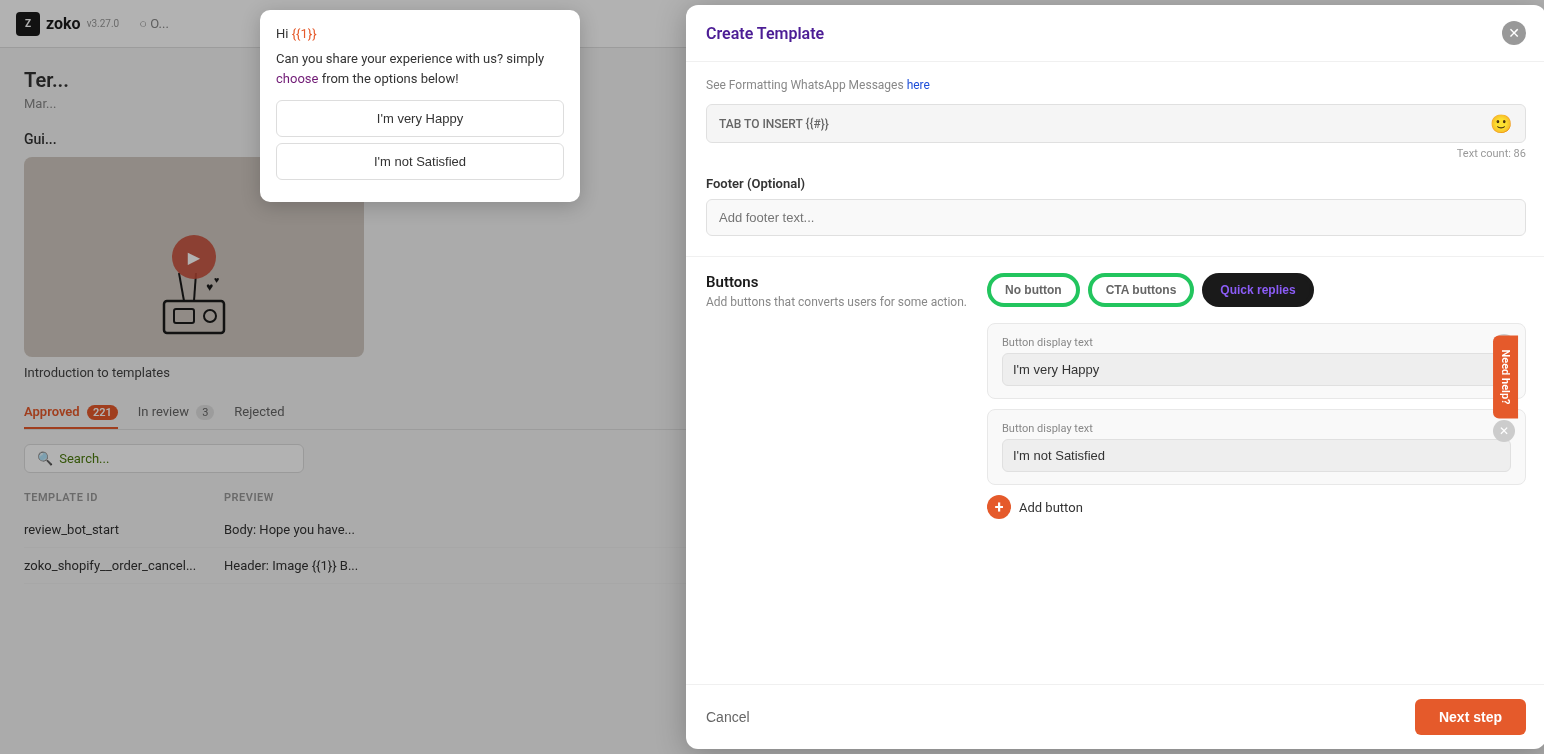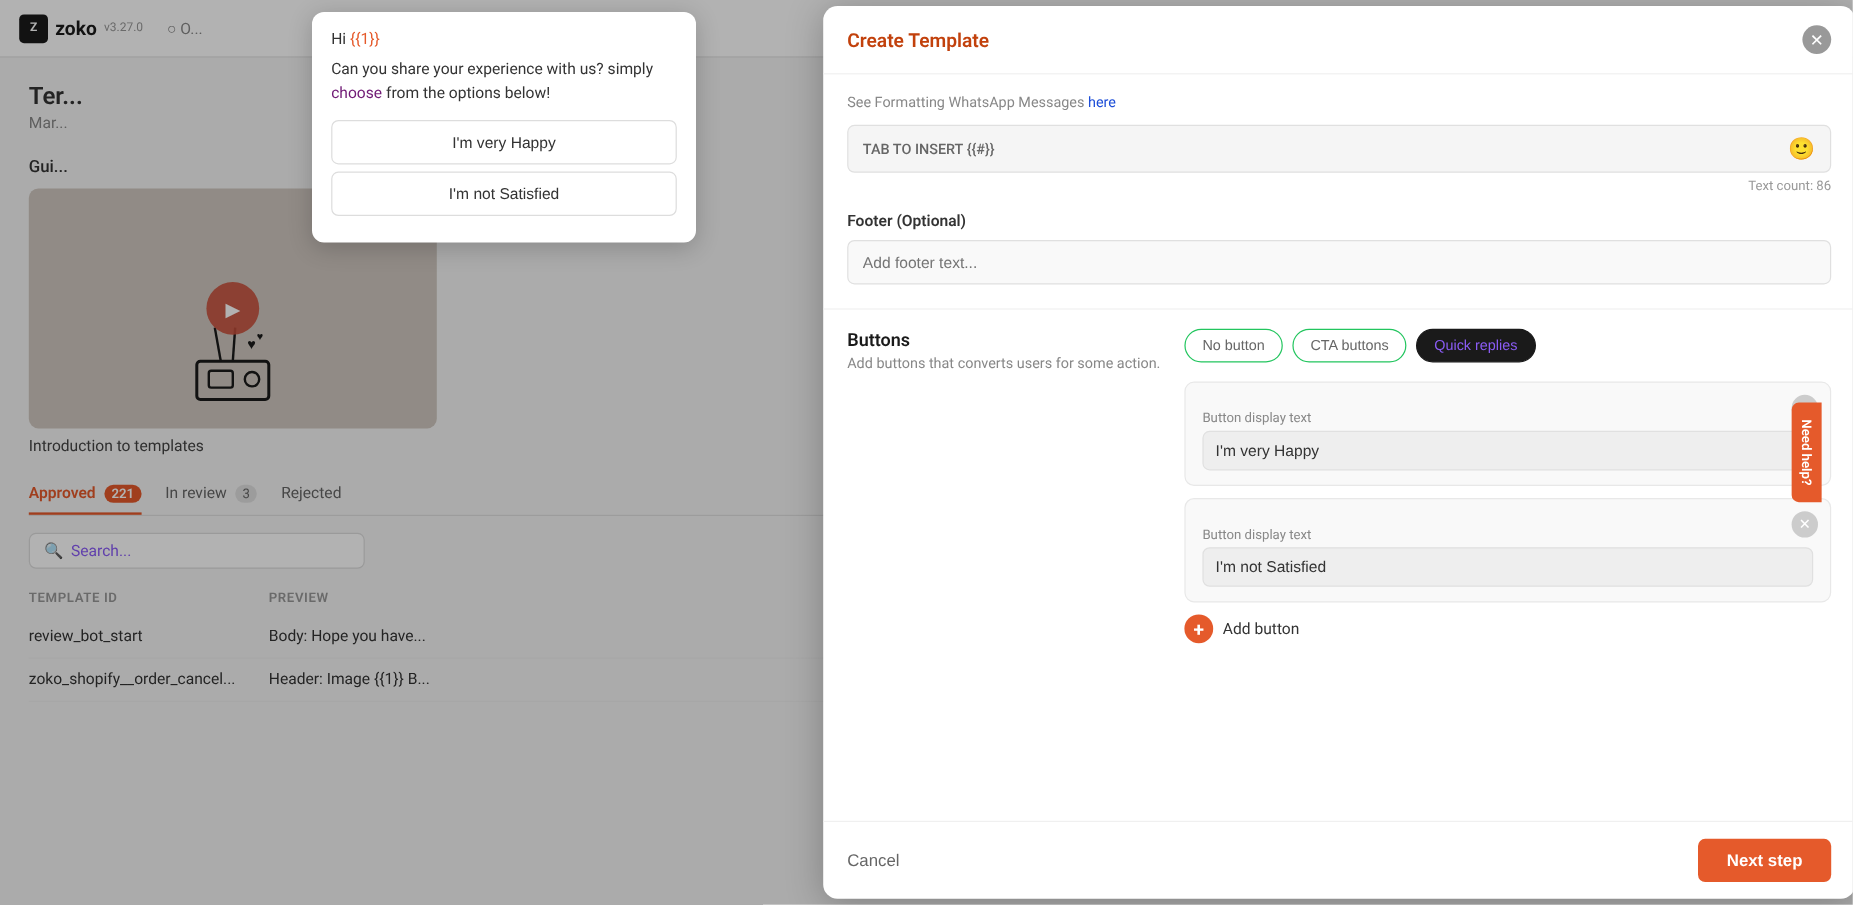--- a/index.html
+++ b/index.html
@@ -159,21 +159,21 @@
       gap: 6px;
     }
 
     .search-icon-bg {
       color: #aaa;
       font-size: 13px;
     }
 
     .search-input-fake {
       font-size: 13px;
-      color: #8b5cf6;
+      color: #4d7c0f;
     }
 
     
     .table-header {
       display: flex;
       padding: 8px 0;
       margin-top: 10px;
       font-size: 11px;
       font-weight: 600;
       color: #999;
@@ -267,21 +267,21 @@
       padding: 16px 20px;
       border-bottom: 1px solid #f0f0f0;
       display: flex;
       align-items: center;
       justify-content: space-between;
     }
 
     .dialog-title {
       font-size: 16px;
       font-weight: 600;
-      color: #c2410c;
+      color: #4c1d95;
     }
 
     .dialog-close {
       width: 24px; height: 24px;
       background: #999;
       border-radius: 50%;
       display: flex; align-items: center; justify-content: center;
       color: #fff;
       font-size: 14px;
       cursor: pointer;
@@ -381,23 +381,23 @@
     .btn-type-row {
       display: flex;
       gap: 8px;
       margin-bottom: 16px;
     }
 
     .btn-type {
       padding: 6px 14px;
       border-radius: 20px;
       font-size: 12px;
-      font-weight: 400;
-      cursor: pointer;
-      border: 1px solid #22c55e;
+      font-weight: 700;
+      cursor: pointer;
+      border: 4px solid #22c55e;
       background: #fff;
       color: #666;
     }
 
     .btn-type.active {
       background: #1a1a1a;
       color: #8b5cf6;
       border-color: #1a1a1a;
     }
 
@@ -415,21 +415,20 @@
       font-size: 12px;
       font-weight: 600;
       color: #333;
       margin-bottom: 8px;
     }
 
     .button-display-label {
       font-size: 11px;
       color: #888;
       margin-bottom: 4px;
-      margin-top: 11px;
     }
 
     .button-display-input {
       width: 100%;
       padding: 8px 10px;
       background: #eeeeee;
       border: 1px solid #e0e0e0;
       border-radius: 6px;
       font-size: 13px;
       color: #333;

